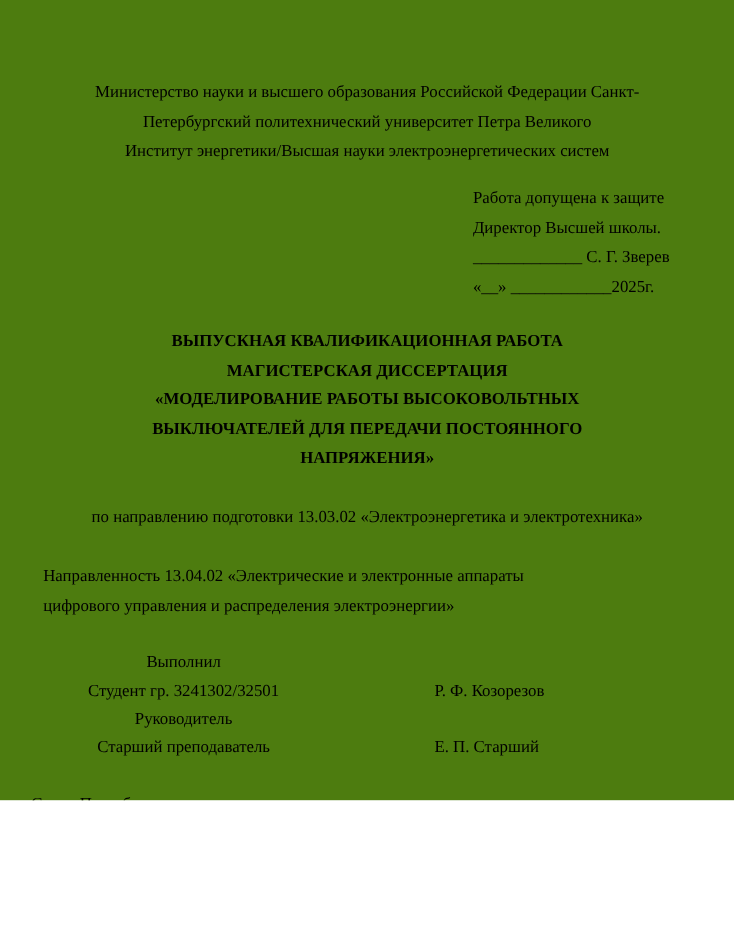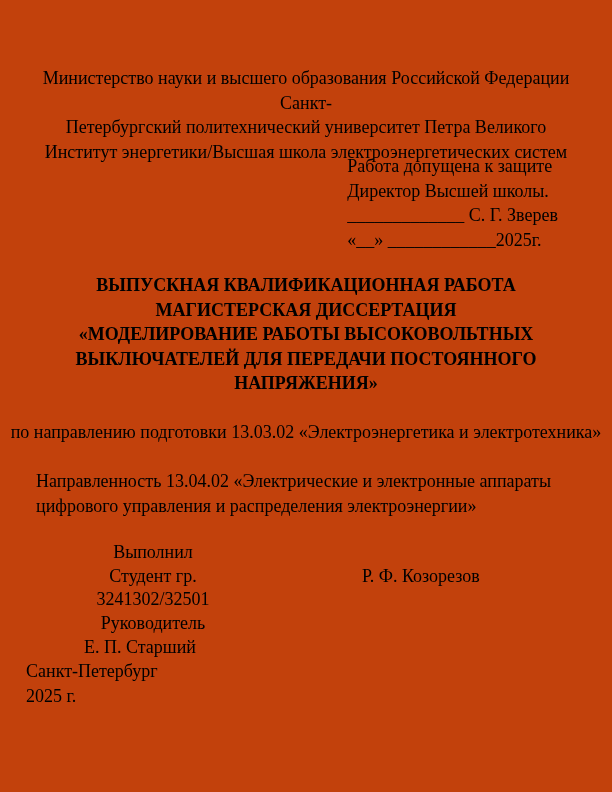--- a/index.html
+++ b/index.html
@@ -3,25 +3,25 @@
 <meta charset="utf-8">
 <style>
   html, body {
     margin: 0;
     padding: 0;
     background: #ffffff;
   }
   .page {
     position: relative;
     width: 612px;
-    height: 792px;
-    background: #c2410c;
+    height: 667px;
+    background: #4d7c0f;
     color: #000000;
     font-family: "Liberation Serif", "DejaVu Serif", serif;
-    font-size: 18px;
+    font-size: 14px;
     line-height: 24.6px;
     overflow: hidden;
   }
   .ministry {
     position: absolute;
     top: 66px;
     left: 36px;
     right: 36px;
     text-align: center;
   }
@@ -86,21 +86,21 @@
   }
 </style>
 </head>
 <body>
 
 <div class="page">
 
   <div class="ministry">
     <div>Министерство науки и высшего образования Российской Федерации Санкт-</div>
     <div>Петербургский политехнический университет Петра Великого</div>
-    <div>Институт энергетики/Высшая школа электроэнергетических систем</div>
+    <div>Институт энергетики/Высшая науки электроэнергетических систем</div>
   </div>
 
   <div class="approval">
     <div>Работа допущена к защите</div>
     <div>Директор Высшей школы.</div>
     <div>_____________ С. Г. Зверев</div>
     <div>«__» ____________2025г.</div>
   </div>
 
   <div class="thesis-title">
@@ -125,20 +125,21 @@
     </div>
     <div class="p-row">
       <span class="p-role">Студент гр. 3241302/32501</span>
       <span class="p-name">Р. Ф. Козорезов</span>
     </div>
     <div class="p-row">
       <span class="p-role">Руководитель</span>
       <span class="p-name"></span>
     </div>
     <div class="p-row">
+      <span class="p-role">Старший преподаватель</span>
       <span class="p-name">Е. П. Старший</span>
     </div>
   </div>
 
   <div class="footer">
     <div>Санкт-Петербург</div>
     <div>2025 г.</div>
   </div>
 
 </div>

